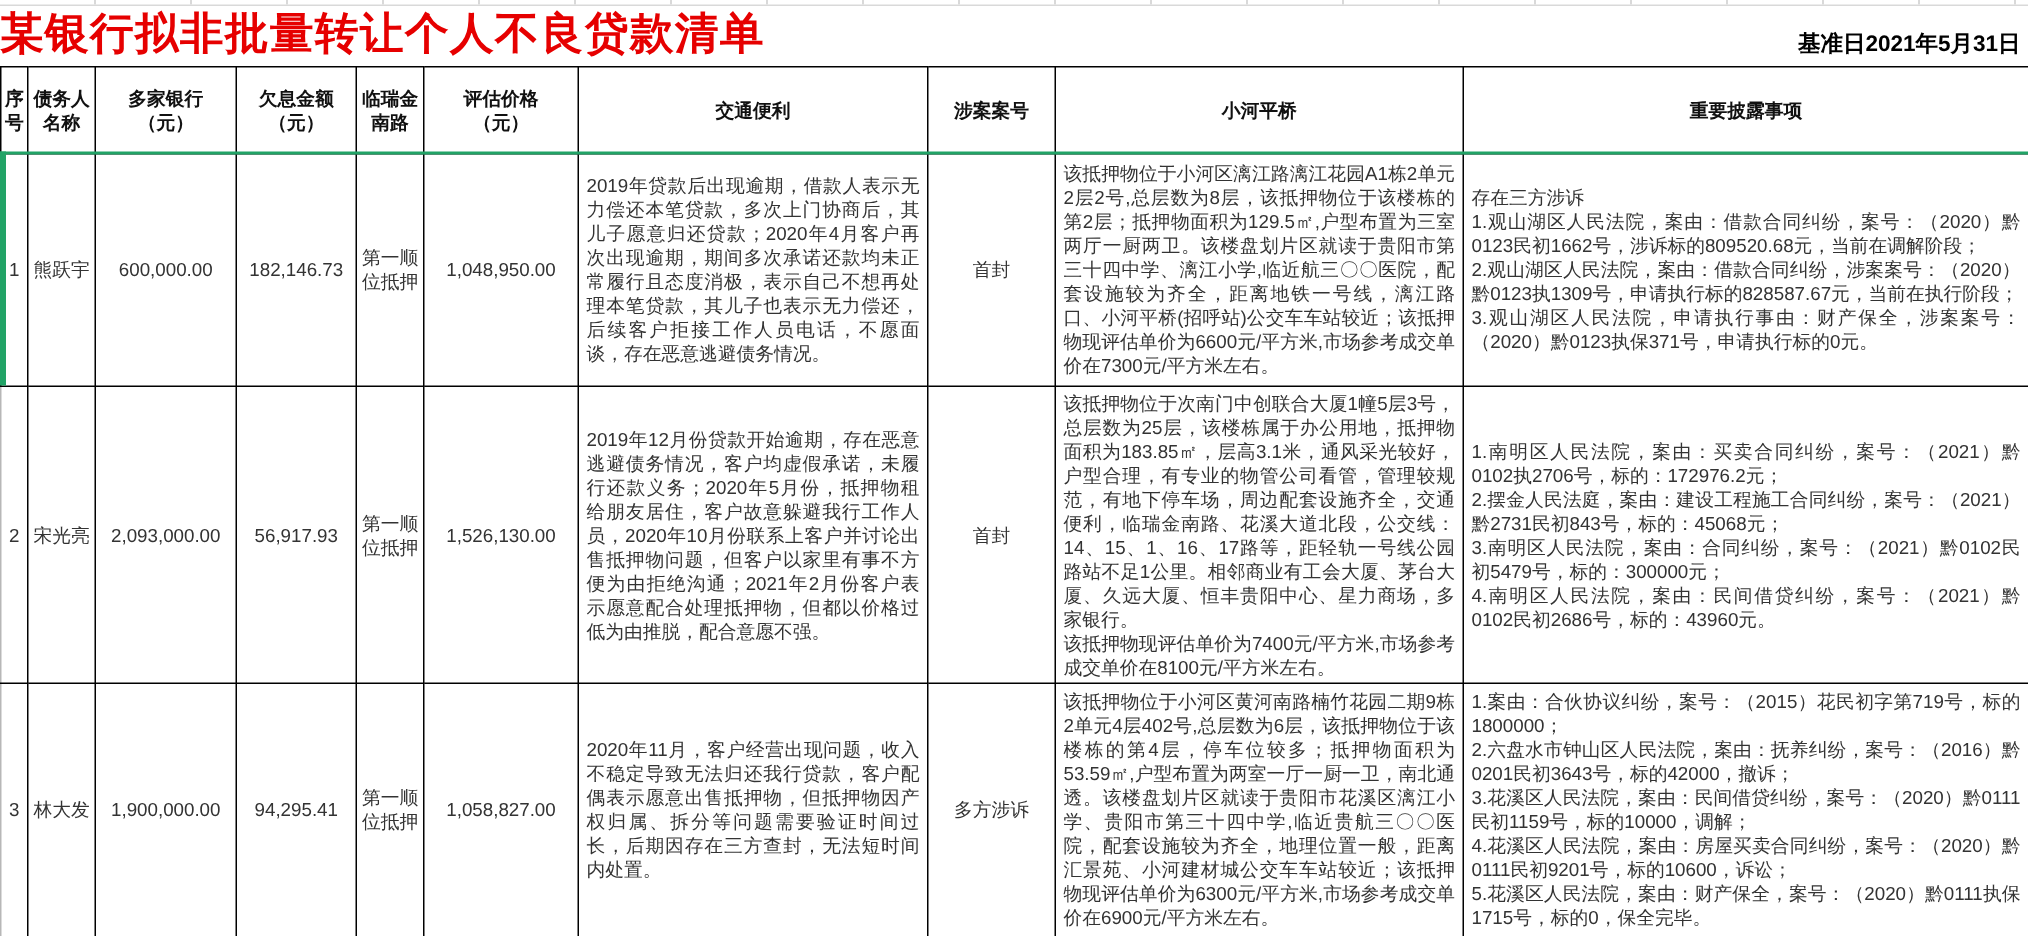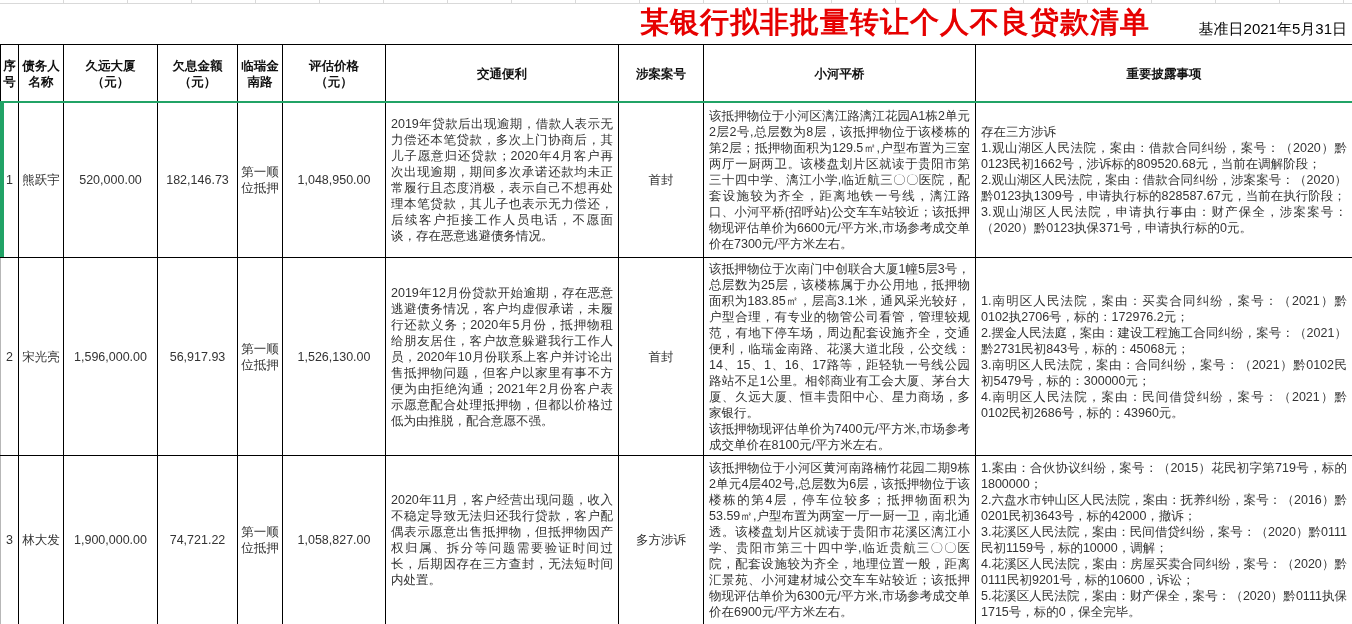--- a/index.html
+++ b/index.html
@@ -13,29 +13,28 @@
     overflow:hidden;
   }
   
   .gridstrip {
     position:absolute; top:0; left:0; width:1352px; height:4px;
     border-bottom:1px solid #d9d9d9;
     background:repeating-linear-gradient(to right, transparent 0 63px, #d9d9d9 63px 64px);
   }
   .title {
     position:absolute; top:3px; left:0; width:1150px;
-    text-align:right;
+    text-align:left;
     font-size:29px; font-weight:bold; color:#e60000;
     letter-spacing:1px;
     white-space:nowrap;
-    padding-left:40px;
   }
   .base-date {
     position:absolute; top:20px; right:5px;
-    font-size:15px; font-weight:normal; color:#000000;
+    font-size:15px; font-weight:bold; color:#000000;
     white-space:nowrap;
   }
   table.loanlist {
     position:absolute; top:44px; left:0;
     width:1352px;
     border-collapse:collapse; table-layout:fixed;
   }
   .loanlist th, .loanlist td {
     border:1px solid #000000;
     font-size:12.5px; line-height:16px;
@@ -77,70 +76,70 @@
       <col style="width:103px">
       <col style="width:233px">
       <col style="width:85px">
     <col style="width:272px">
       <col style="width:377px">
   </colgroup>
   <thead>
     <tr class="head">
       <th>序号</th>
       <th>债务人名称</th>
-      <th>久远大厦
+      <th>多家银行
 （元）</th>
       <th>欠息金额
 （元）</th>
       <th>临瑞金南路</th>
       <th>评估价格
 （元）</th>
       <th>交通便利</th>
       <th>涉案案号</th>
       <th>小河平桥</th>
       <th>重要披露事项</th>
     </tr>
   </thead>
   <tbody>
     <tr class="r1">
       <td class="center">1</td>
       <td class="center">熊跃宇</td>
-      <td class="center">520,000.00</td>
+      <td class="center">600,000.00</td>
       <td class="center">182,146.73</td>
       <td class="center">第一顺位抵押</td>
       <td class="center">1,048,950.00</td>
       <td class="text">2019年贷款后出现逾期，借款人表示无力偿还本笔贷款，多次上门协商后，其儿子愿意归还贷款；2020年4月客户再次出现逾期，期间多次承诺还款均未正常履行且态度消极，表示自己不想再处理本笔贷款，其儿子也表示无力偿还，后续客户拒接工作人员电话，不愿面谈，存在恶意逃避债务情况。</td>
       <td class="center">首封</td>
       <td class="text">该抵押物位于小河区漓江路漓江花园A1栋2单元2层2号,总层数为8层，该抵押物位于该楼栋的第2层；抵押物面积为129.5㎡,户型布置为三室两厅一厨两卫。该楼盘划片区就读于贵阳市第三十四中学、漓江小学,临近航三〇〇医院，配套设施较为齐全，距离地铁一号线，漓江路口、小河平桥(招呼站)公交车车站较近；该抵押物现评估单价为6600元/平方米,市场参考成交单价在7300元/平方米左右。</td>
       <td class="text">存在三方涉诉
 1.观山湖区人民法院，案由：借款合同纠纷，案号：（2020）黔0123民初1662号，涉诉标的809520.68元，当前在调解阶段；
 2.观山湖区人民法院，案由：借款合同纠纷，涉案案号：（2020）黔0123执1309号，申请执行标的828587.67元，当前在执行阶段；
 3.观山湖区人民法院，申请执行事由：财产保全，涉案案号：（2020）黔0123执保371号，申请执行标的0元。</td>
     </tr>
     <tr class="r2">
       <td class="center">2</td>
       <td class="center">宋光亮</td>
-      <td class="center">1,596,000.00</td>
+      <td class="center">2,093,000.00</td>
       <td class="center">56,917.93</td>
       <td class="center">第一顺位抵押</td>
       <td class="center">1,526,130.00</td>
       <td class="text">2019年12月份贷款开始逾期，存在恶意逃避债务情况，客户均虚假承诺，未履行还款义务；2020年5月份，抵押物租给朋友居住，客户故意躲避我行工作人员，2020年10月份联系上客户并讨论出售抵押物问题，但客户以家里有事不方便为由拒绝沟通；2021年2月份客户表示愿意配合处理抵押物，但都以价格过低为由推脱，配合意愿不强。</td>
       <td class="center">首封</td>
       <td class="text">该抵押物位于次南门中创联合大厦1幢5层3号，总层数为25层，该楼栋属于办公用地，抵押物面积为183.85㎡，层高3.1米，通风采光较好，户型合理，有专业的物管公司看管，管理较规范，有地下停车场，周边配套设施齐全，交通便利，临瑞金南路、花溪大道北段，公交线：14、15、1、16、17路等，距轻轨一号线公园路站不足1公里。相邻商业有工会大厦、茅台大厦、久远大厦、恒丰贵阳中心、星力商场，多家银行。
 该抵押物现评估单价为7400元/平方米,市场参考成交单价在8100元/平方米左右。</td>
       <td class="text">1.南明区人民法院，案由：买卖合同纠纷，案号：（2021）黔0102执2706号，标的：172976.2元；
 2.摆金人民法庭，案由：建设工程施工合同纠纷，案号：（2021）黔2731民初843号，标的：45068元；
 3.南明区人民法院，案由：合同纠纷，案号：（2021）黔0102民初5479号，标的：300000元；
 4.南明区人民法院，案由：民间借贷纠纷，案号：（2021）黔0102民初2686号，标的：43960元。</td>
     </tr>
     <tr class="r3">
       <td class="center">3</td>
       <td class="center">林大发</td>
       <td class="center">1,900,000.00</td>
-      <td class="center">74,721.22</td>
+      <td class="center">94,295.41</td>
       <td class="center">第一顺位抵押</td>
       <td class="center">1,058,827.00</td>
       <td class="text">2020年11月，客户经营出现问题，收入不稳定导致无法归还我行贷款，客户配偶表示愿意出售抵押物，但抵押物因产权归属、拆分等问题需要验证时间过长，后期因存在三方查封，无法短时间内处置。</td>
       <td class="center">多方涉诉</td>
       <td class="text">该抵押物位于小河区黄河南路楠竹花园二期9栋2单元4层402号,总层数为6层，该抵押物位于该楼栋的第4层，停车位较多；抵押物面积为53.59㎡,户型布置为两室一厅一厨一卫，南北通透。该楼盘划片区就读于贵阳市花溪区漓江小学、贵阳市第三十四中学,临近贵航三〇〇医院，配套设施较为齐全，地理位置一般，距离汇景苑、小河建材城公交车车站较近；该抵押物现评估单价为6300元/平方米,市场参考成交单价在6900元/平方米左右。</td>
       <td class="text">1.案由：合伙协议纠纷，案号：（2015）花民初字第719号，标的1800000；
 2.六盘水市钟山区人民法院，案由：抚养纠纷，案号：（2016）黔0201民初3643号，标的42000，撤诉；
 3.花溪区人民法院，案由：民间借贷纠纷，案号：（2020）黔0111民初1159号，标的10000，调解；
 4.花溪区人民法院，案由：房屋买卖合同纠纷，案号：（2020）黔0111民初9201号，标的10600，诉讼；
 5.花溪区人民法院，案由：财产保全，案号：（2020）黔0111执保1715号，标的0，保全完毕。</td>

